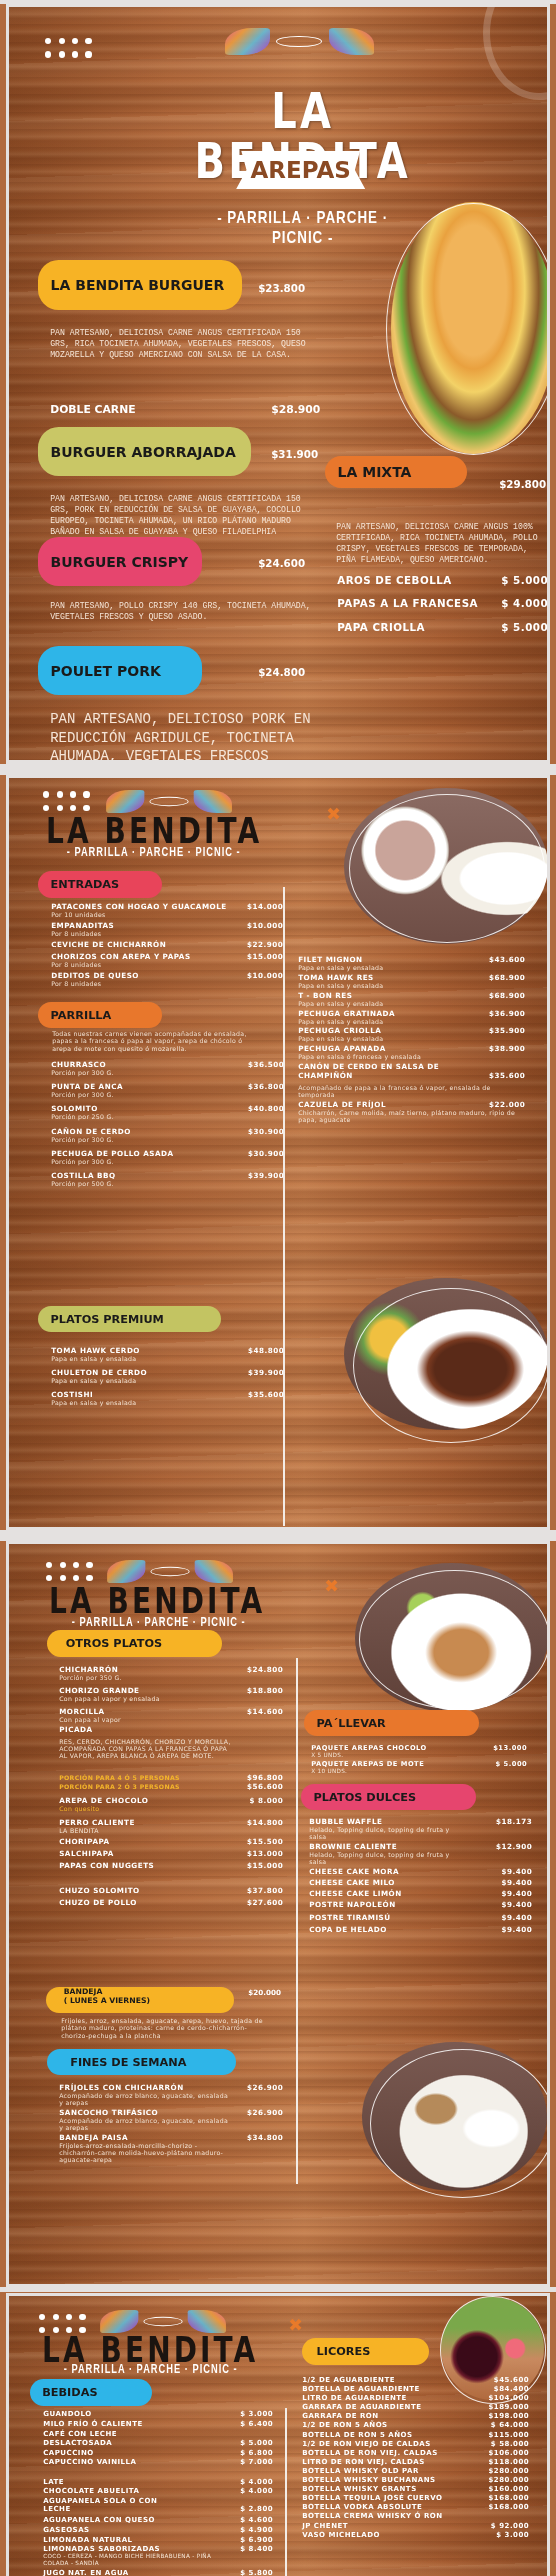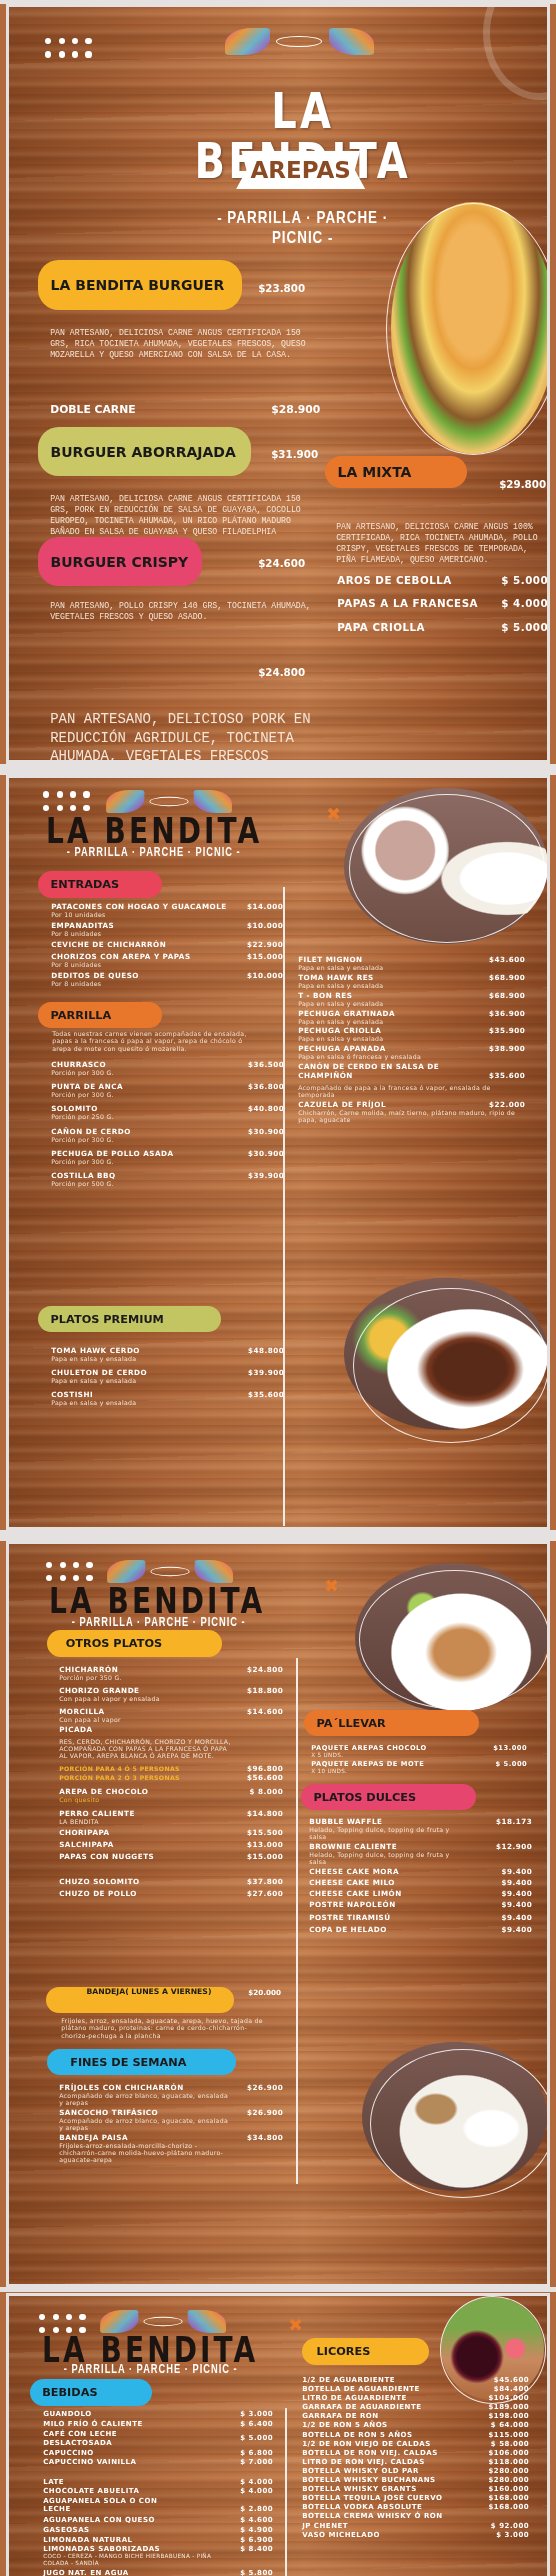--- a/index.html
+++ b/index.html
@@ -93,20 +93,21 @@
   <div class="price" style="left:262px;top:396px;font-size:10.8px">$28.900</div>
 
   <div class="pill" style="left:29px;top:420px;width:213px;height:49px;font-size:14px;background:#c9c766">BURGUER ABORRAJADA</div>
   <div class="price" style="left:262px;top:441px;font-size:10.3px">$31.900</div>
   <div class="desc" style="left:41px;top:487px;width:258px;font-size:8.2px">PAN ARTESANO, DELICIOSA CARNE ANGUS CERTIFICADA 150 GRS, PORK EN REDUCCIÓN DE SALSA DE GUAYABA, COCOLLO EUROPEO, TOCINETA AHUMADA, UN RICO PLÁTANO MADURO BAÑADO EN SALSA DE GUAYABA Y QUESO FILADELPHIA</div>
 
   <div class="pill" style="left:29px;top:530px;width:164px;height:49px;font-size:14px;background:#e6456e">BURGUER CRISPY</div>
   <div class="price" style="left:249px;top:550px;font-size:10.3px">$24.600</div>
   <div class="desc" style="left:41px;top:594px;width:273px;font-size:8.2px">PAN ARTESANO, POLLO CRISPY 140 GRS, TOCINETA AHUMADA, VEGETALES FRESCOS Y QUESO ASADO.</div>
 
+  <div class="pill" style="left:29px;top:639px;width:164px;height:49px;font-size:14px;background:#2eb5e8">POULET PORK</div>
   <div class="price" style="left:249px;top:659px;font-size:10.3px">$24.800</div>
   <div class="desc" style="left:41px;top:703px;width:273px;font-size:14px">PAN ARTESANO, DELICIOSO PORK EN REDUCCIÓN AGRIDULCE, TOCINETA AHUMADA, VEGETALES FRESCOS ,QUESO MOZAREL-LA, CEBOLLA CARAMELIZADA REDUCIDA EN TEQUILA.</div>
 
   <div class="pill" style="left:316px;top:449px;width:142px;height:32px;font-size:14px;background:#e8772c">LA MIXTA</div>
   <div class="price" style="left:490px;top:471px;font-size:10.3px">$29.800</div>
   <div class="desc" style="left:327px;top:515px;width:211px;font-size:8.2px">PAN ARTESANO, DELICIOSA CARNE ANGUS 100% CERTIFICADA, RICA TOCINETA AHUMADA, POLLO CRISPY, VEGETALES FRESCOS DE TEMPORADA, PIÑA FLAMEADA, QUESO AMERICANO.</div>
 
   <div class="menu" style="left:328px;top:567px;width:211px;font-size:10.3px">
     <div class="row" style="margin-bottom:11.3px">
         <span class="nm">AROS DE CEBOLLA</span>
@@ -369,21 +370,21 @@
           <span class="nm">MORCILLA</span>
           <span class="pr">$14.600</span>
         </div>
         <div class="sub" style="font-size:6.2px">Con papa al vapor</div>
       </div>
     <div style="margin-bottom:5.2px">
       <div class="row">
           <span class="nm">PICADA</span>
         </div>
       <div class="sub" style="font-size:6.2px;width:175px;margin-top:3.1px">RES, CERDO, CHICHARRÓN, CHORIZO Y MORCILLA, ACOMPAÑADA CON PAPAS A LA FRANCESA Ó PAPA AL VAPOR, AREPA BLANCA Ó AREPA DE MOTE.</div>
-      <div class="row" style="margin-top:5px">
+      <div class="row" style="margin-top:14px">
           <span class="nm sub gold" style="font-size:6.2px">PORCIÓN PARA 4 Ó 5 PERSONAS</span>
           <span class="pr">$96.800</span>
         </div>
       <div class="row">
           <span class="nm sub gold" style="font-size:6.2px">PORCIÓN PARA 2 Ó 3 PERSONAS</span>
           <span class="pr">$56.600</span>
         </div>
     </div>
     <div style="margin-bottom:6.2px">
         <div class="row">
@@ -424,21 +425,21 @@
         </div>
       </div>
     <div>
         <div class="row">
           <span class="nm">CHUZO DE POLLO</span>
           <span class="pr">$27.600</span>
         </div>
       </div>
   </div>
 
-  <div class="pill" style="left:37px;top:443px;width:188px;height:26px;font-size:7.7px;background:#f7b325;padding-left:17.5px;line-height:1.2;align-items:flex-start;justify-content:center">
+  <div class="pill" style="left:37px;top:443px;width:188px;height:26px;font-size:7.7px;background:#f7b325;padding-left:17.5px;line-height:1.2;flex-direction:column;align-items:flex-start;">
     <span>BANDEJA</span>
     <span>( LUNES A VIERNES)</span>
   </div>
   <div class="price" style="left:239px;top:444px;font-size:7.2px">$20.000</div>
   <div class="sub" style="position:absolute;left:52px;top:473px;width:206px;font-size:6.2px;line-height:1.2">Frijoles, arroz, ensalada, aguacate, arepa, huevo, tajada de plátano maduro, proteinas: carne de  cerdo-chicharrón-chorizo-pechuga a la plancha</div>
 
   <div class="pill" style="left:38px;top:505px;width:189px;height:26px;font-size:11.3px;background:#2eb5e8;padding-left:23px">FINES DE SEMANA</div>
   <div class="menu" style="left:50px;top:539px;width:224px;font-size:7.2px">
     <div style="margin-bottom:2.1px">
         <div class="row">
@@ -569,21 +570,21 @@
           <span class="pr">$ 3.000</span>
         </div>
       </div>
     <div style="margin-bottom:2.1px">
         <div class="row">
           <span class="nm">MILO FRÍO Ó CALIENTE</span>
           <span class="pr">$ 6.400</span>
         </div>
       </div>
     <div style="margin-bottom:2.1px">
-        <div class="row" style="align-items:center">
+        <div class="row" style="align-items:flex-end">
           <span class="nm" style="max-width:103px">CAFÉ CON LECHE DESLACTOSADA</span>
           <span class="pr">$ 5.000</span>
         </div>
       </div>
     <div style="margin-bottom:1px">
         <div class="row">
           <span class="nm">CAPUCCINO</span>
           <span class="pr">$ 6.800</span>
         </div>
       </div>

